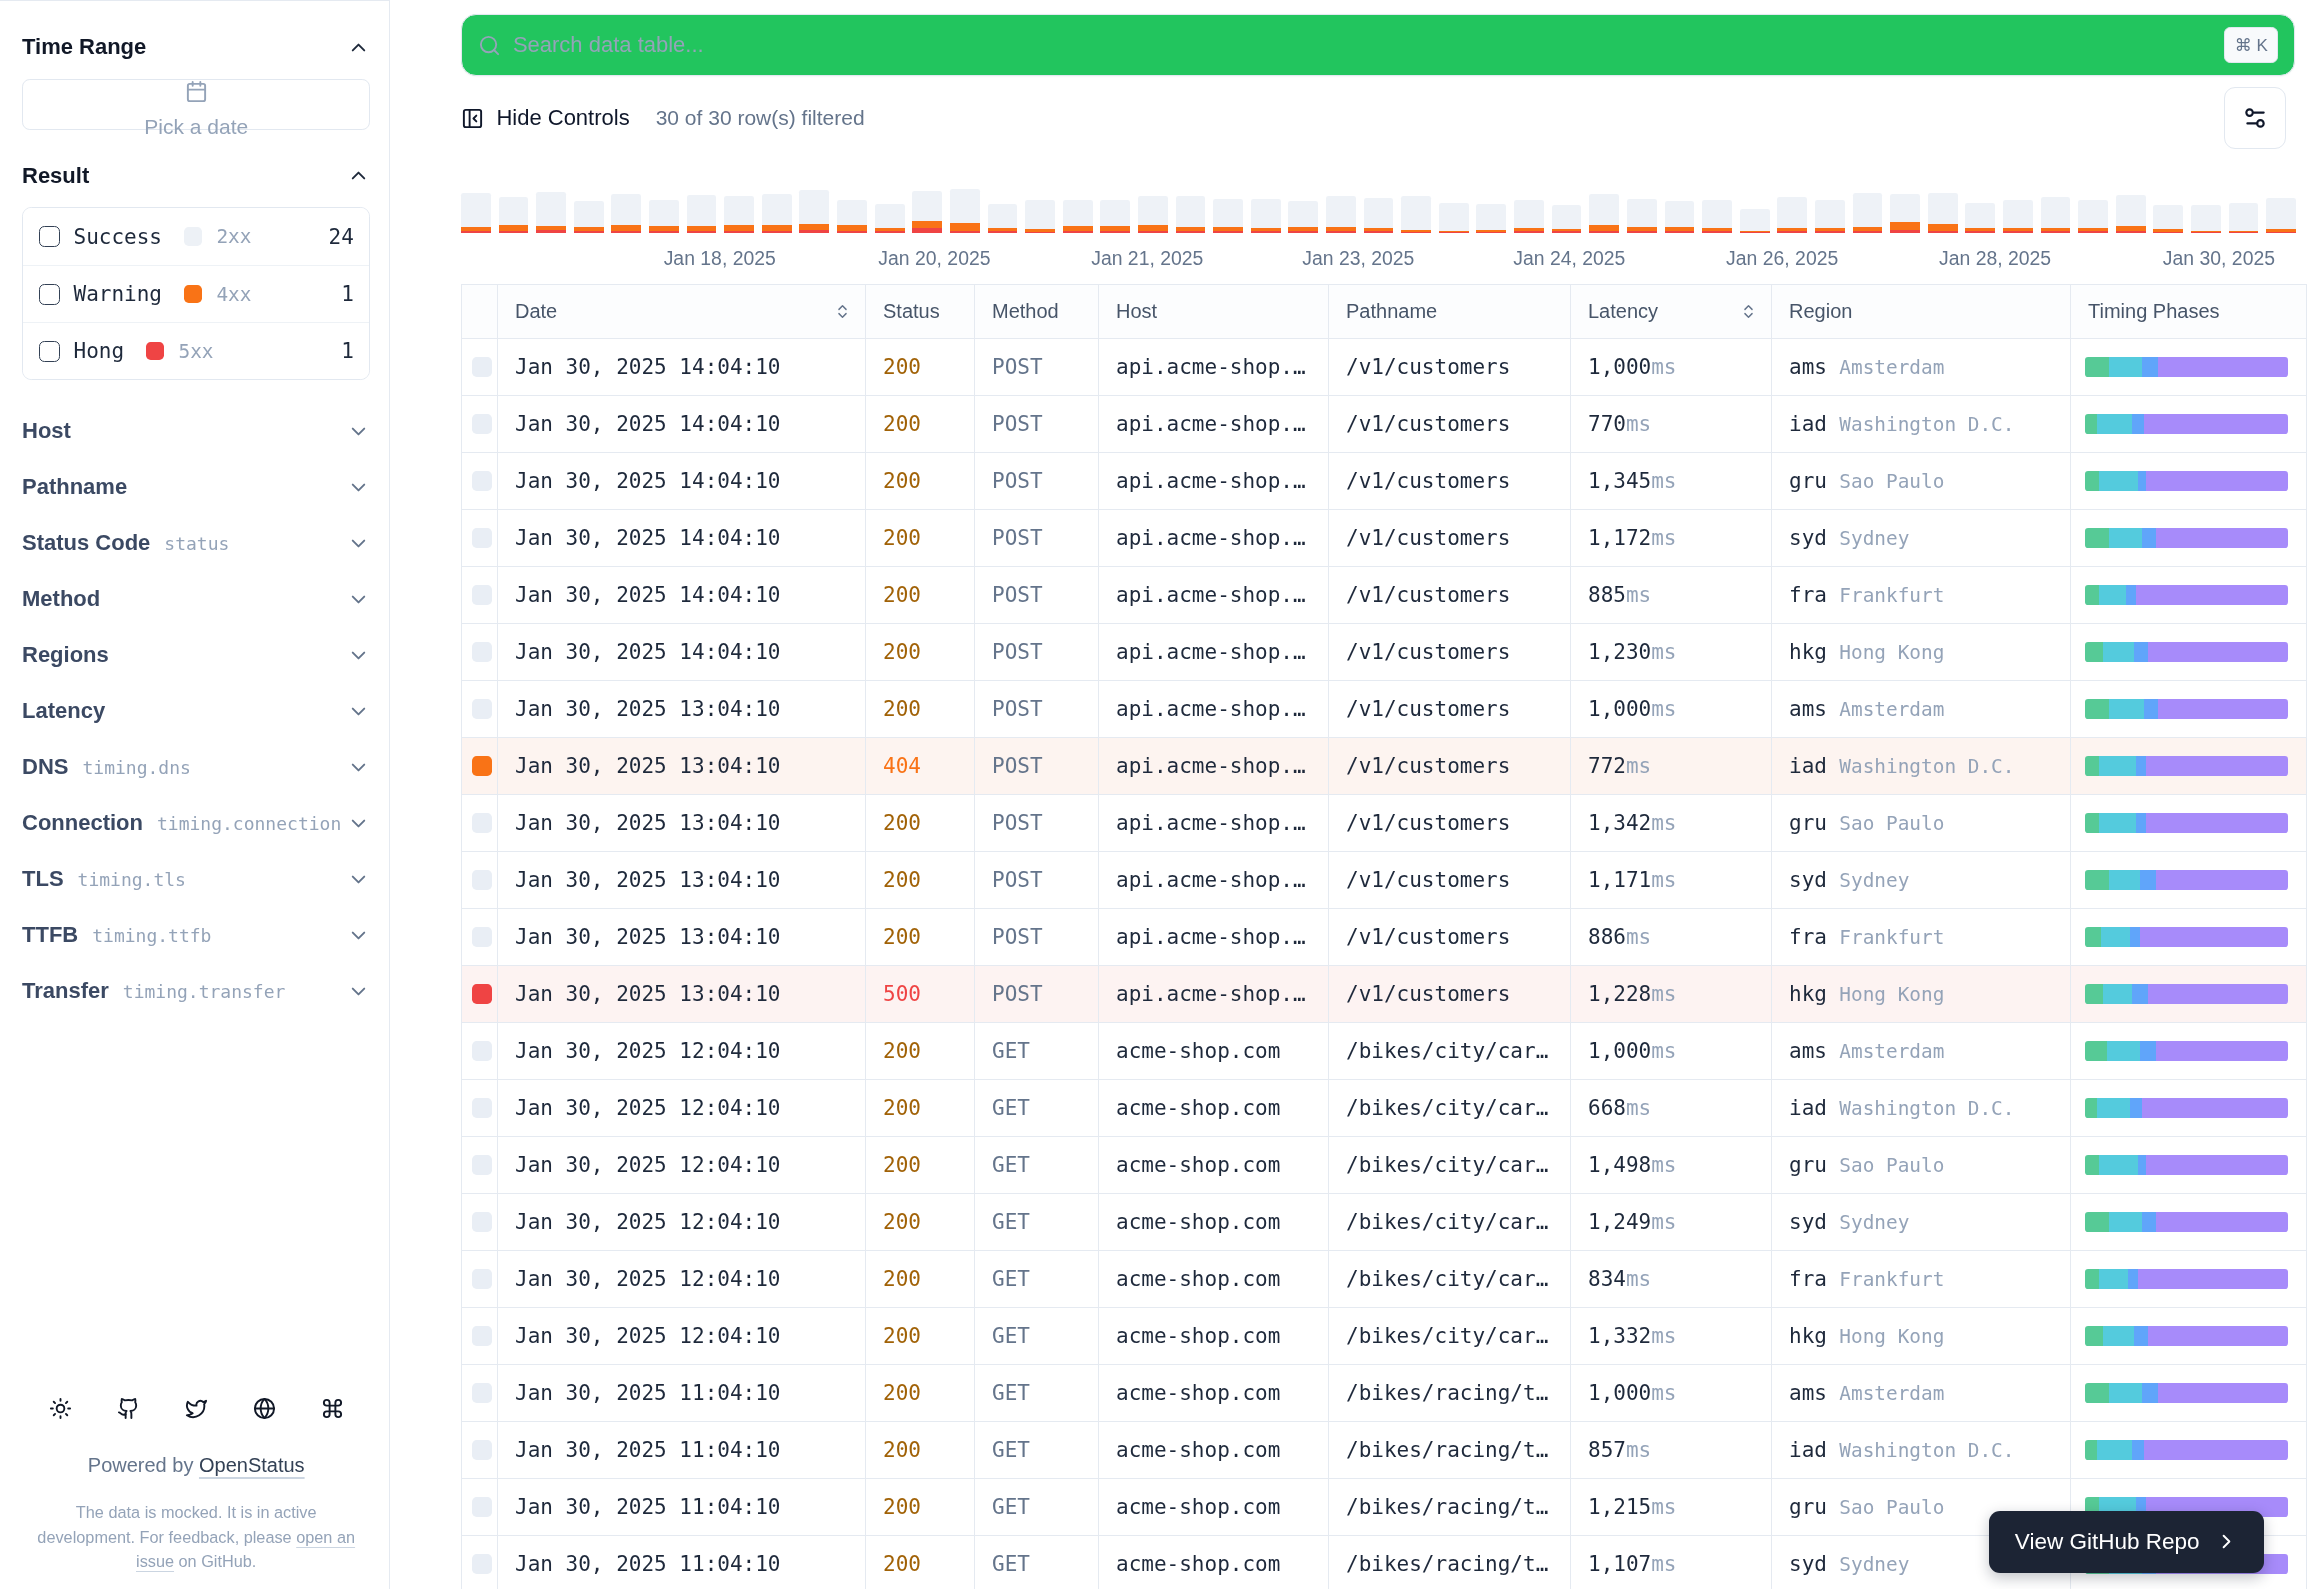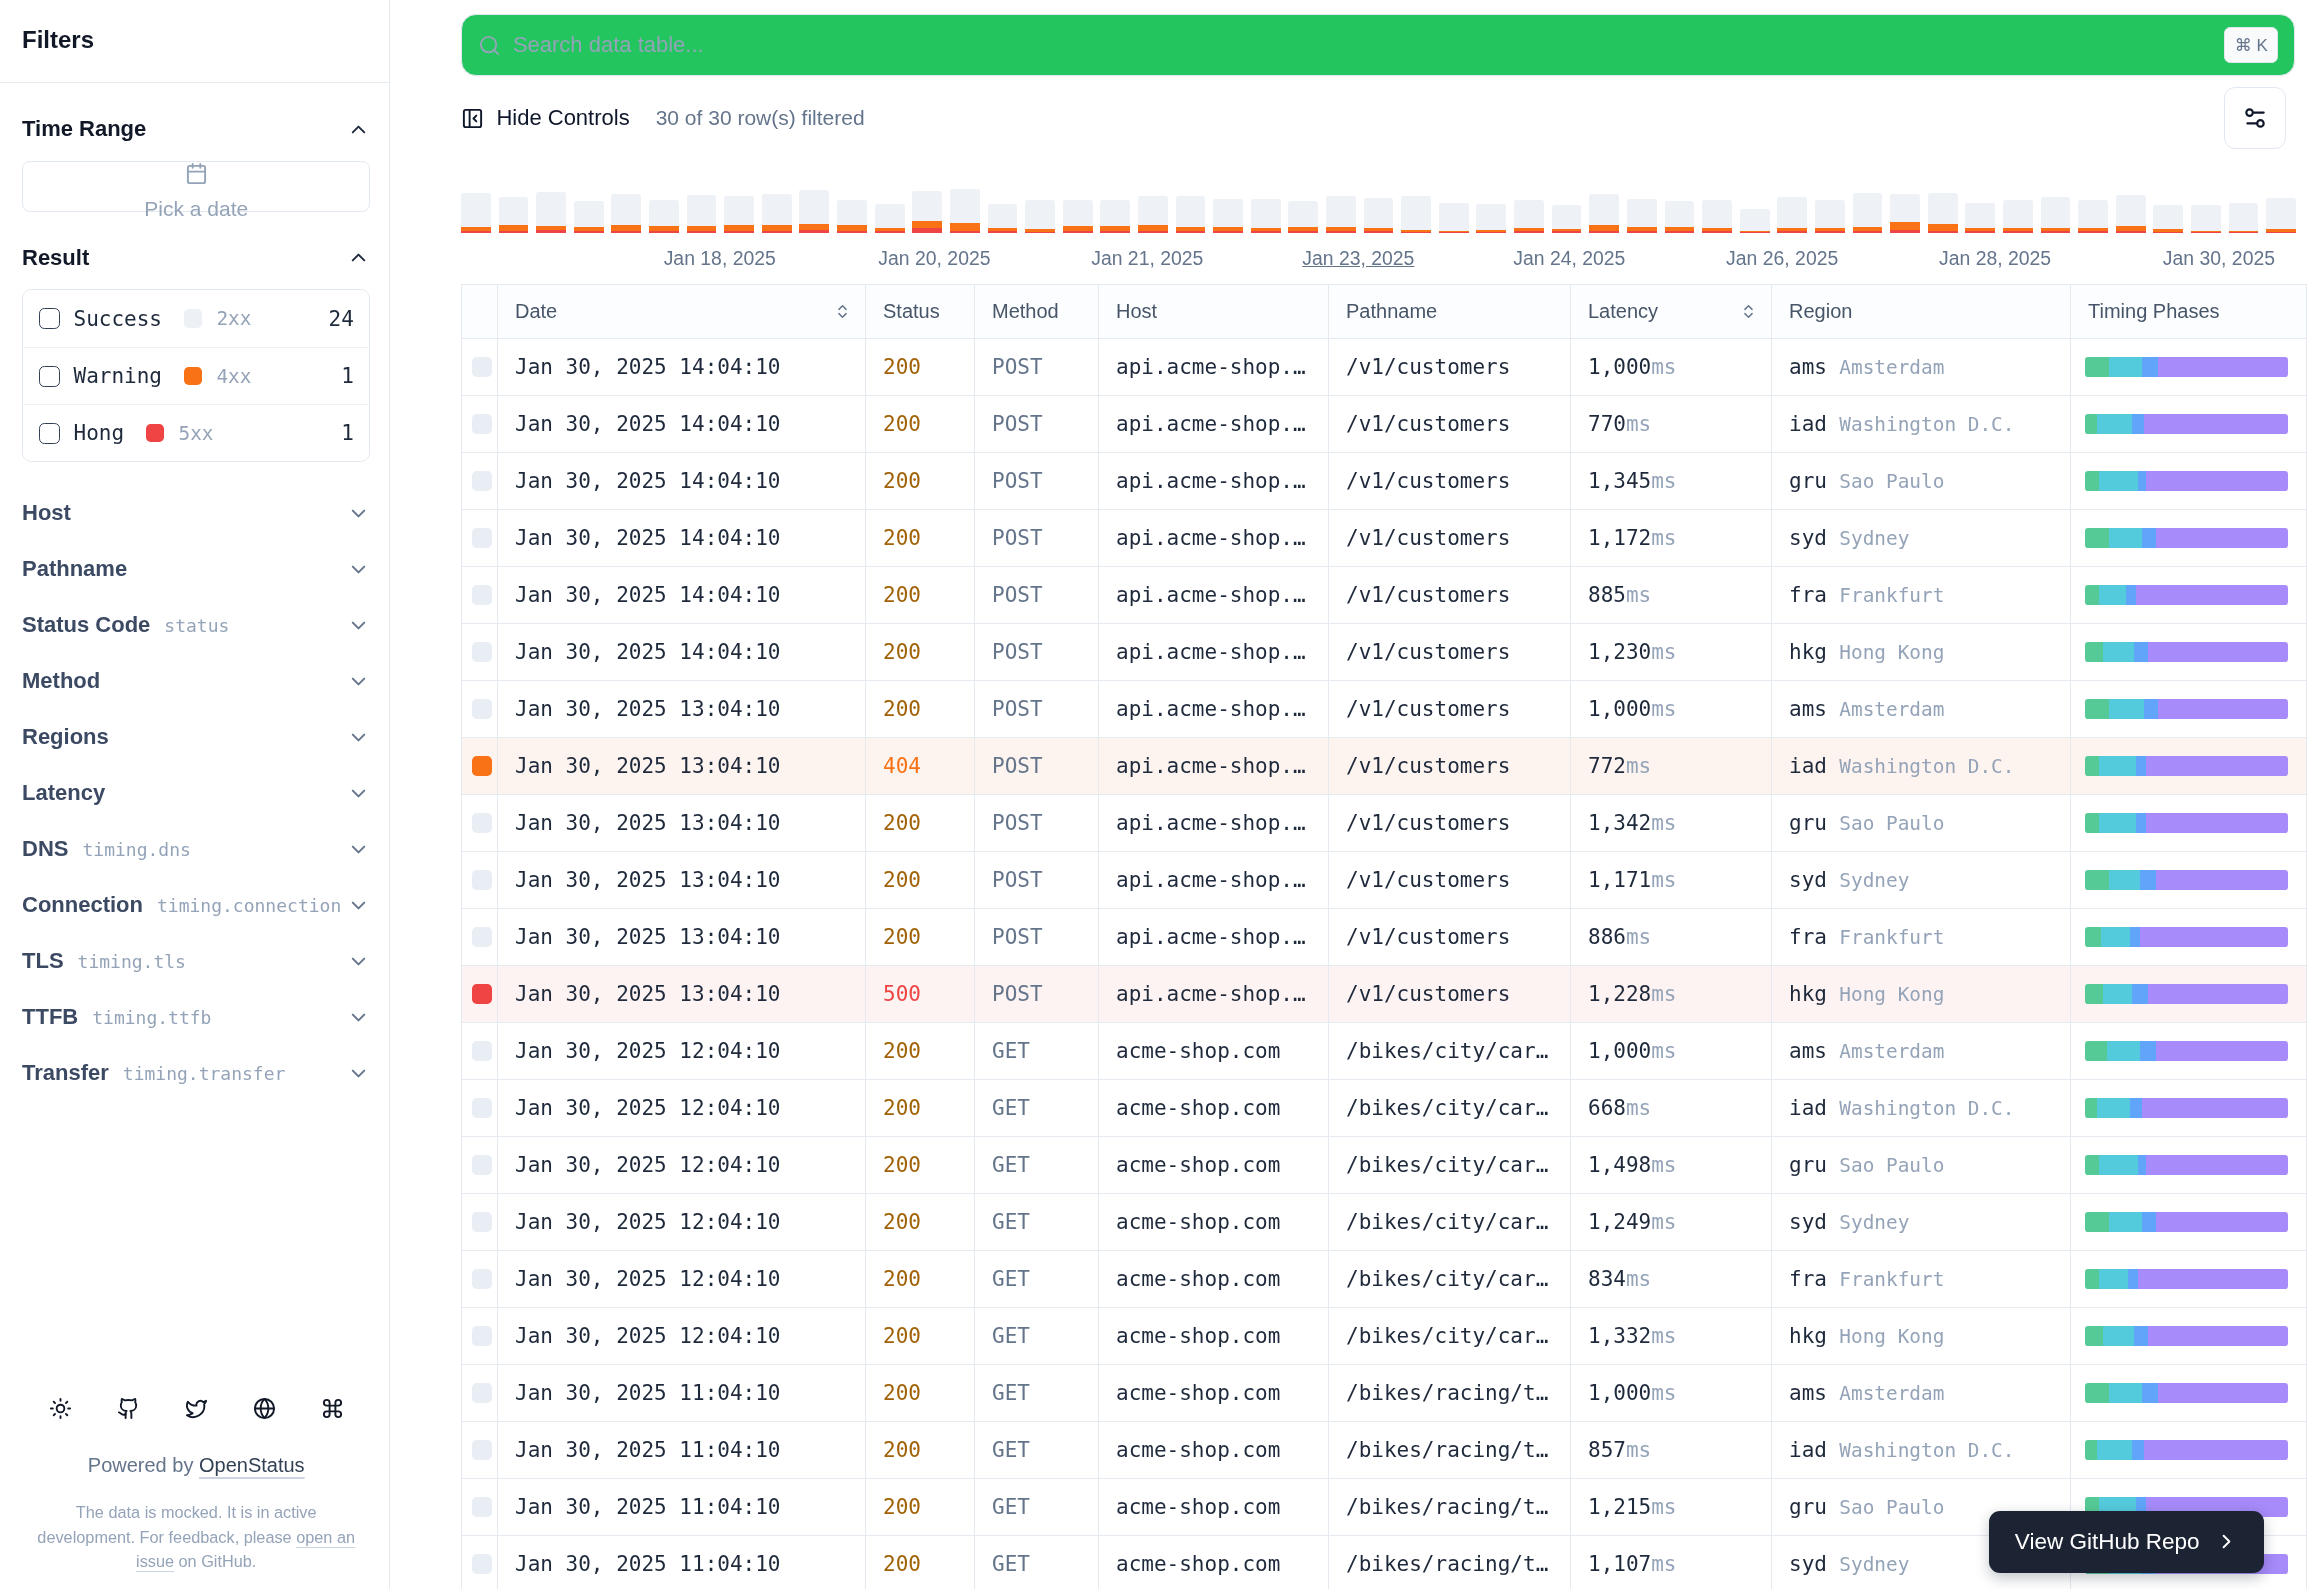--- a/index.html
+++ b/index.html
@@ -101,21 +101,20 @@
   .github-btn { position:fixed; right:43px; bottom:16.3px; height:62px; padding:0 26px;
     background:#1c2434; color:#fff; border:none; border-radius:11px; display:flex; align-items:center; gap:15.5px;
     font-size:22.5px; font-weight:500; font-family:inherit; cursor:pointer; box-shadow:0 4.7px 14px rgba(15,23,42,.25); }
 </style>
 </head>
 <body>
 
 <div class="app">
 
   <aside class="sidebar">
-    <div class="sb-title">Filters</div>
     <div class="sb-divider"></div>
 
     <div class="sb-sec-head">
       <span class="lbl">Time Range</span>
       <span class="icon">
           <svg width="23" height="23" viewBox="0 0 24 24" fill="none" stroke="currentColor" stroke-width="2" stroke-linecap="round" stroke-linejoin="round">
             <path d="m18 15-6-6-6 6"></path>
           </svg>
         </span>
     </div>
@@ -603,21 +602,21 @@
           <div class="bar">
             <span class="g" style="height:31px"></span>
             <span class="o" style="height:3.1px"></span>
             <span class="r" style="height:0.8px"></span>
           </div>
         </div>
       <div class="axis" id="chart-axis">
           <span class="tick" style="left: 14.1%;">Jan 18, 2025</span>
           <span class="tick" style="left: 25.8%;">Jan 20, 2025</span>
           <span class="tick" style="left: 37.4%;">Jan 21, 2025</span>
-          <span class="tick" style="left: 48.9%; text-decoration: underline;">Jan 23, 2025</span>
+          <span class="tick" style="left: 48.9%;">Jan 23, 2025</span>
           <span class="tick" style="left: 60.4%;">Jan 24, 2025</span>
           <span class="tick" style="left: 72%;">Jan 26, 2025</span>
           <span class="tick" style="left: 83.6%;">Jan 28, 2025</span>
           <span class="tick" style="left: 95.8%;">Jan 30, 2025</span>
         </div>
     </div>
 
     <div class="table">
       <div class="thead">
         <div class="tr" id="header-row">

